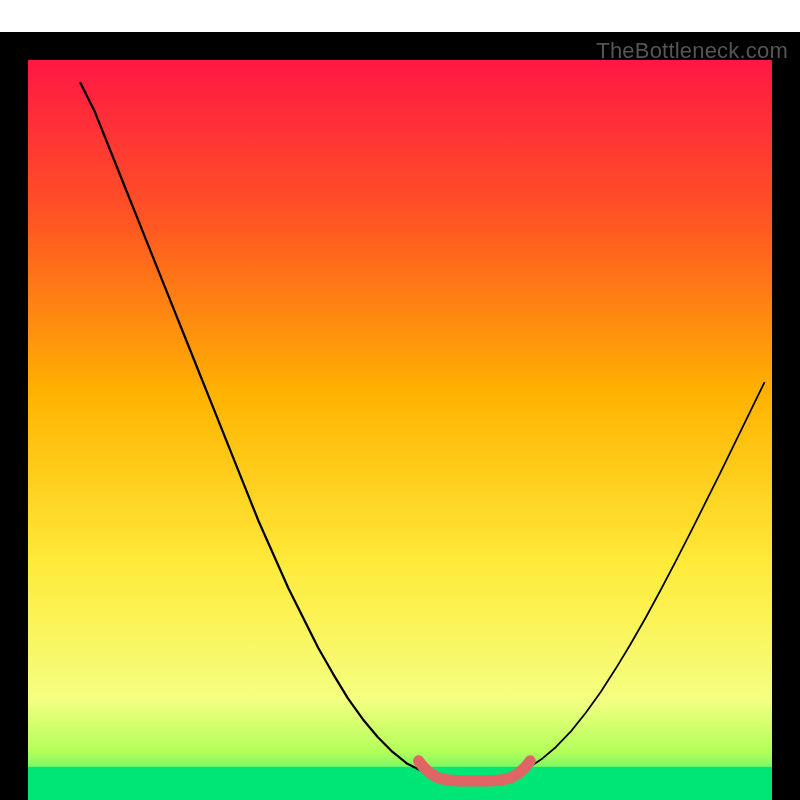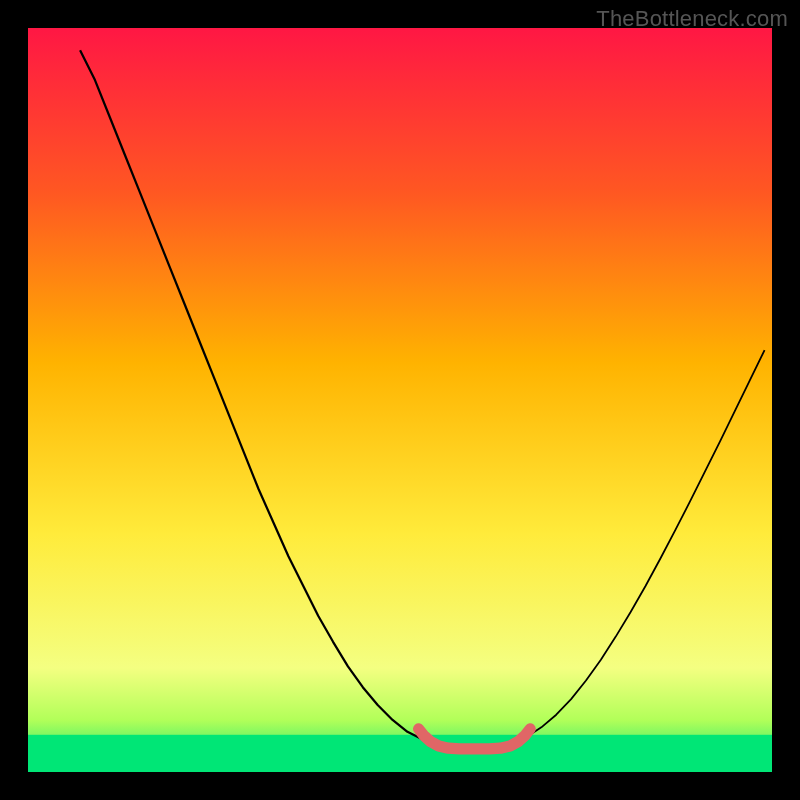--- a/index.html
+++ b/index.html
@@ -7,20 +7,21 @@
     width: 800px;
     height: 800px;
     font-family: Arial, Helvetica, sans-serif;
     background: #fff;
     overflow: hidden;
   }
   .canvas {
     width: 800px;
     height: 660px;
     position: relative;
+    margin-top: 32px;
   }
   svg { display: block; }
   .watermark {
     position: absolute;
     top: 6px;
     right: 12px;
     color: #555;
     font-size: 22px;
     letter-spacing: 0.2px;
     font-family: Arial, Helvetica, sans-serif;

